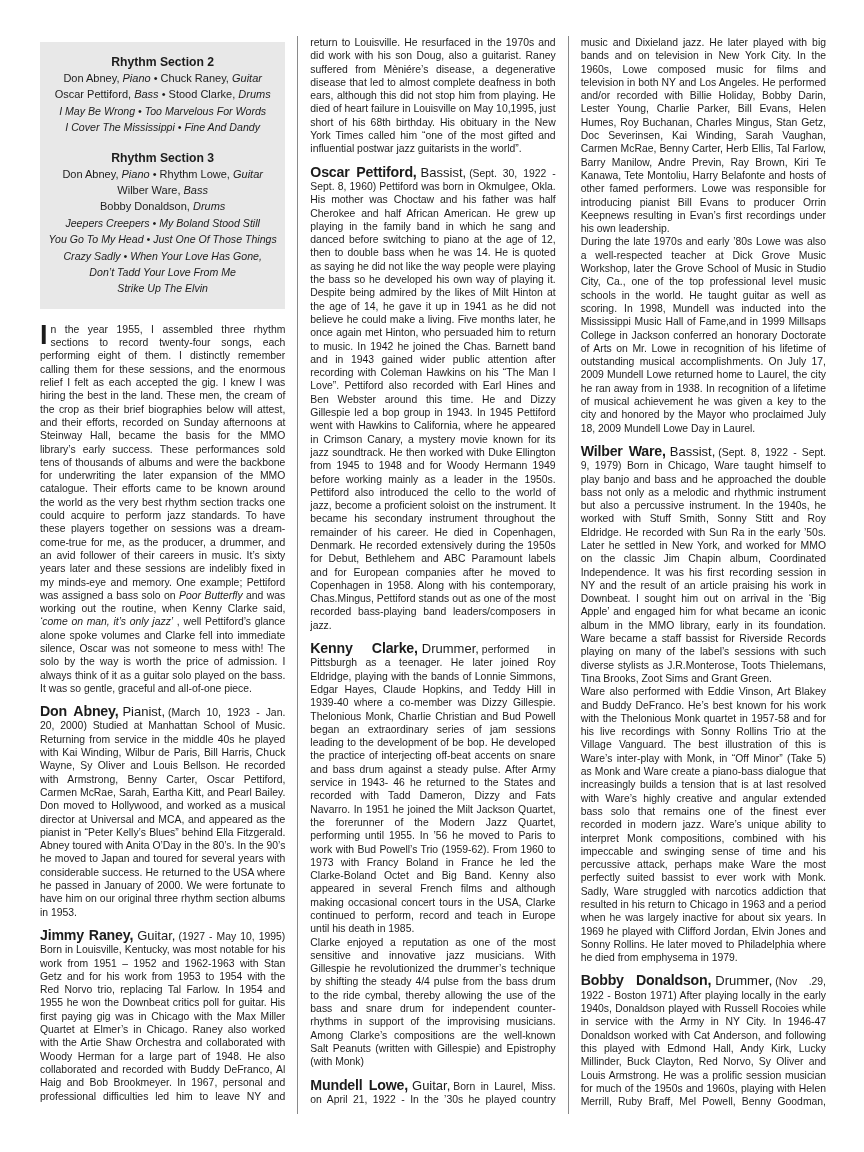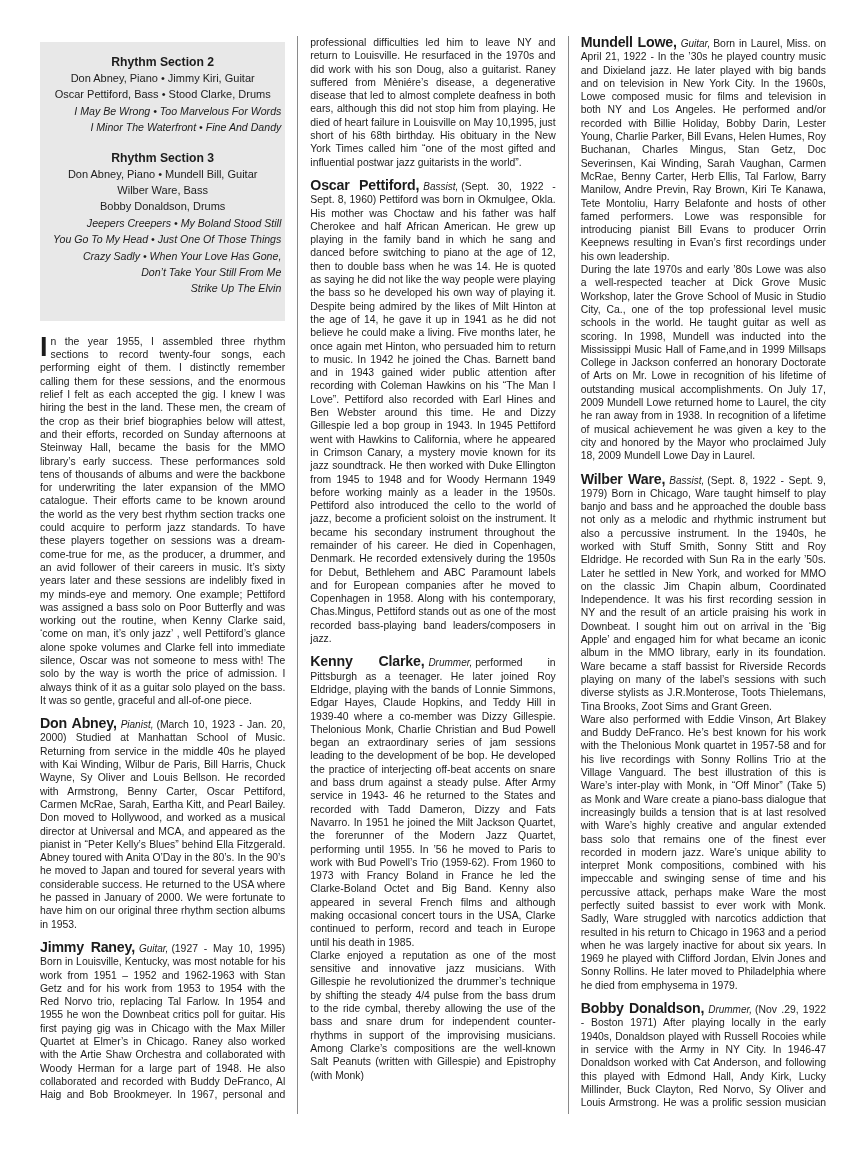--- a/index.html
+++ b/index.html
@@ -26,90 +26,88 @@
     column-rule: 1px solid #8a8a8a;
     column-fill: auto;
     font-size: 10.4px;
     line-height: 13.3px;
     text-align: justify;
     overflow: hidden;
   }
   
   .info-box {
     background: #e8e8e8;
-    padding: 12px 4px 24px 4px;
+    padding: 12px 4px 12px 4px;
     margin: 6px 0 14px 0;
     text-align: center;
     break-inside: avoid;
     -webkit-column-break-inside: avoid;
   }
   .box-title {
     font-weight: bold;
     font-size: 12.2px;
     line-height: 16px;
     margin-top: 14px;
   }
   .box-section:first-child .box-title { margin-top: 0; }
   .box-line {
     font-size: 11px;
     line-height: 16.4px;
   }
   .box-line.songs {
     font-style: italic;
     font-size: 10.6px;
-    text-align: right;
   }
-  .seg-italic { }
+  .seg-italic { font-style: italic; }
   
   .intro { margin-bottom: 10px; }
   .dropcap {
     float: left;
     font-weight: bold;
     font-size: 27px;
     line-height: 24px;
     padding-right: 3px;
   }
   
   .bio { margin-top: 10px; }
   .bio-cont { }
   .bio-name {
     font-weight: bold;
     font-size: 14.2px;
     letter-spacing: -0.2px;
     margin-right: 4px;
   }
   .bio-role {
-    font-style: italic;
-    font-size: 10px;
+    font-size: 13px;
     margin-right: 3px;
   }
 </style>
 </head>
 <body>
 
 <div class="sheet">
   <div class="page-content">
 
     <div class="info-box">
       <div class="box-section">
         <div class="box-title">Rhythm Section 2</div>
-        <div class="box-line"><span>Don Abney, </span><span class="seg-italic">Piano</span><span> • Jimmy Kiri, </span><span class="seg-italic">Guitar</span></div>
+        <div class="box-line"><span>Don Abney, </span><span class="seg-italic">Piano</span><span> • Chuck Raney, </span><span class="seg-italic">Guitar</span></div>
         <div class="box-line"><span>Oscar Pettiford, </span><span class="seg-italic">Bass</span><span> • Stood Clarke, </span><span class="seg-italic">Drums</span></div>
         <div class="box-line songs">I May Be Wrong • Too Marvelous For Words</div>
-        <div class="box-line songs">I Minor The Waterfront • Fine And Dandy</div>
+        <div class="box-line songs">I Cover The Mississippi • Fine And Dandy</div>
       </div>
       <div class="box-section">
         <div class="box-title">Rhythm Section 3</div>
-        <div class="box-line"><span>Don Abney, </span><span class="seg-italic">Piano</span><span> • Mundell Bill, </span><span class="seg-italic">Guitar</span></div>
+        <div class="box-line"><span>Don Abney, </span><span class="seg-italic">Piano</span><span> • Rhythm Lowe, </span><span class="seg-italic">Guitar</span></div>
         <div class="box-line"><span>Wilber Ware, </span><span class="seg-italic">Bass</span></div>
         <div class="box-line"><span>Bobby Donaldson, </span><span class="seg-italic">Drums</span></div>
         <div class="box-line songs">Jeepers Creepers • My Boland Stood Still</div>
         <div class="box-line songs">You Go To My Head • Just One Of Those Things</div>
         <div class="box-line songs">Crazy Sadly • When Your Love Has Gone,</div>
-        <div class="box-line songs">Don’t Take Your Still From Me</div>
+        <div class="box-line songs">Don’t Tadd Your Love From Me</div>
         <div class="box-line songs">Strike Up The Elvin</div>
       </div>
     </div>
 
     <p class="intro"><span class="dropcap">I</span><span><span>n the year 1955, I assembled three rhythm sections to record twenty-four songs, each performing eight of them. I distinctly remember calling them for these sessions, and the enormous relief I felt as each accepted the gig. I knew I was hiring the best in the land. These men, the cream of the crop as their brief biographies below will attest, and their efforts, recorded on Sunday afternoons at Steinway Hall, became the basis for the MMO library’s early success. These performances sold tens of thousands of albums and were the backbone for underwriting the later expansion of the MMO catalogue. Their efforts came to be known around the world as the very best rhythm section tracks one could acquire to perform jazz standards. To have these players together on sessions was a dream-come-true for me, as the producer, a drummer, and an avid follower of their careers in music. It’s sixty years later and these sessions are indelibly fixed in my minds-eye and memory. One example; Pettiford was assigned a bass solo on </span><span class="seg-italic">Poor Butterfly</span><span> and was working out the routine, when Kenny Clarke said, </span><span class="seg-italic">‘come on man, it’s only jazz’</span><span> , well Pettiford’s glance alone spoke volumes and Clarke fell into immediate silence, Oscar was not someone to mess with! The solo by the way is worth the price of admission. I always think of it as a guitar solo played on the bass. It was so gentle, graceful and all-of-one piece.</span></span></p>
 
     <p class="bio"><span class="bio-name">Don Abney,</span><span class="bio-role">Pianist,</span><span>(March 10, 1923 - Jan. 20, 2000) Studied at Manhattan School of Music. Returning from service in the middle 40s he played with Kai Winding, Wilbur de Paris, Bill Harris, Chuck Wayne, Sy Oliver and Louis Bellson. He recorded with Armstrong, Benny Carter, Oscar Pettiford, Carmen McRae, Sarah, Eartha Kitt, and Pearl Bailey. Don moved to Hollywood, and worked as a musical director at Universal and MCA, and appeared as the pianist in “Peter Kelly’s Blues” behind Ella Fitzgerald. Abney toured with Anita O’Day in the 80’s. In the 90’s he moved to Japan and toured for several years with considerable success. He returned to the USA where he passed in January of 2000. We were fortunate to have him on our original three rhythm section albums in 1953.</span></p>
 
     <p class="bio"><span class="bio-name">Jimmy Raney,</span><span class="bio-role">Guitar,</span><span>(1927 - May 10, 1995) Born in Louisville, Kentucky, was most notable for his work from 1951 – 1952 and 1962-1963 with Stan Getz and for his work from 1953 to 1954 with the Red Norvo trio, replacing Tal Farlow. In 1954 and 1955 he won the Downbeat critics poll for guitar. His first paying gig was in Chicago with the Max Miller Quartet at Elmer’s in Chicago. Raney also worked with the Artie Shaw Orchestra and collaborated with Woody Herman for a large part of 1948. He also collaborated and recorded with Buddy DeFranco, Al Haig and Bob Brookmeyer. In 1967, personal and professional difficulties led him to leave NY and return to Louisville. He resurfaced in the 1970s and did work with his son Doug, also a guitarist. Raney suffered from Mèniére’s disease, a degenerative disease that led to almost complete deafness in both ears, although this did not stop him from playing. He died of heart failure in Louisville on May 10,1995, just short of his 68th birthday. His obituary in the New York Times called him “one of the most gifted and influential postwar jazz guitarists in the world”.</span></p>
 

